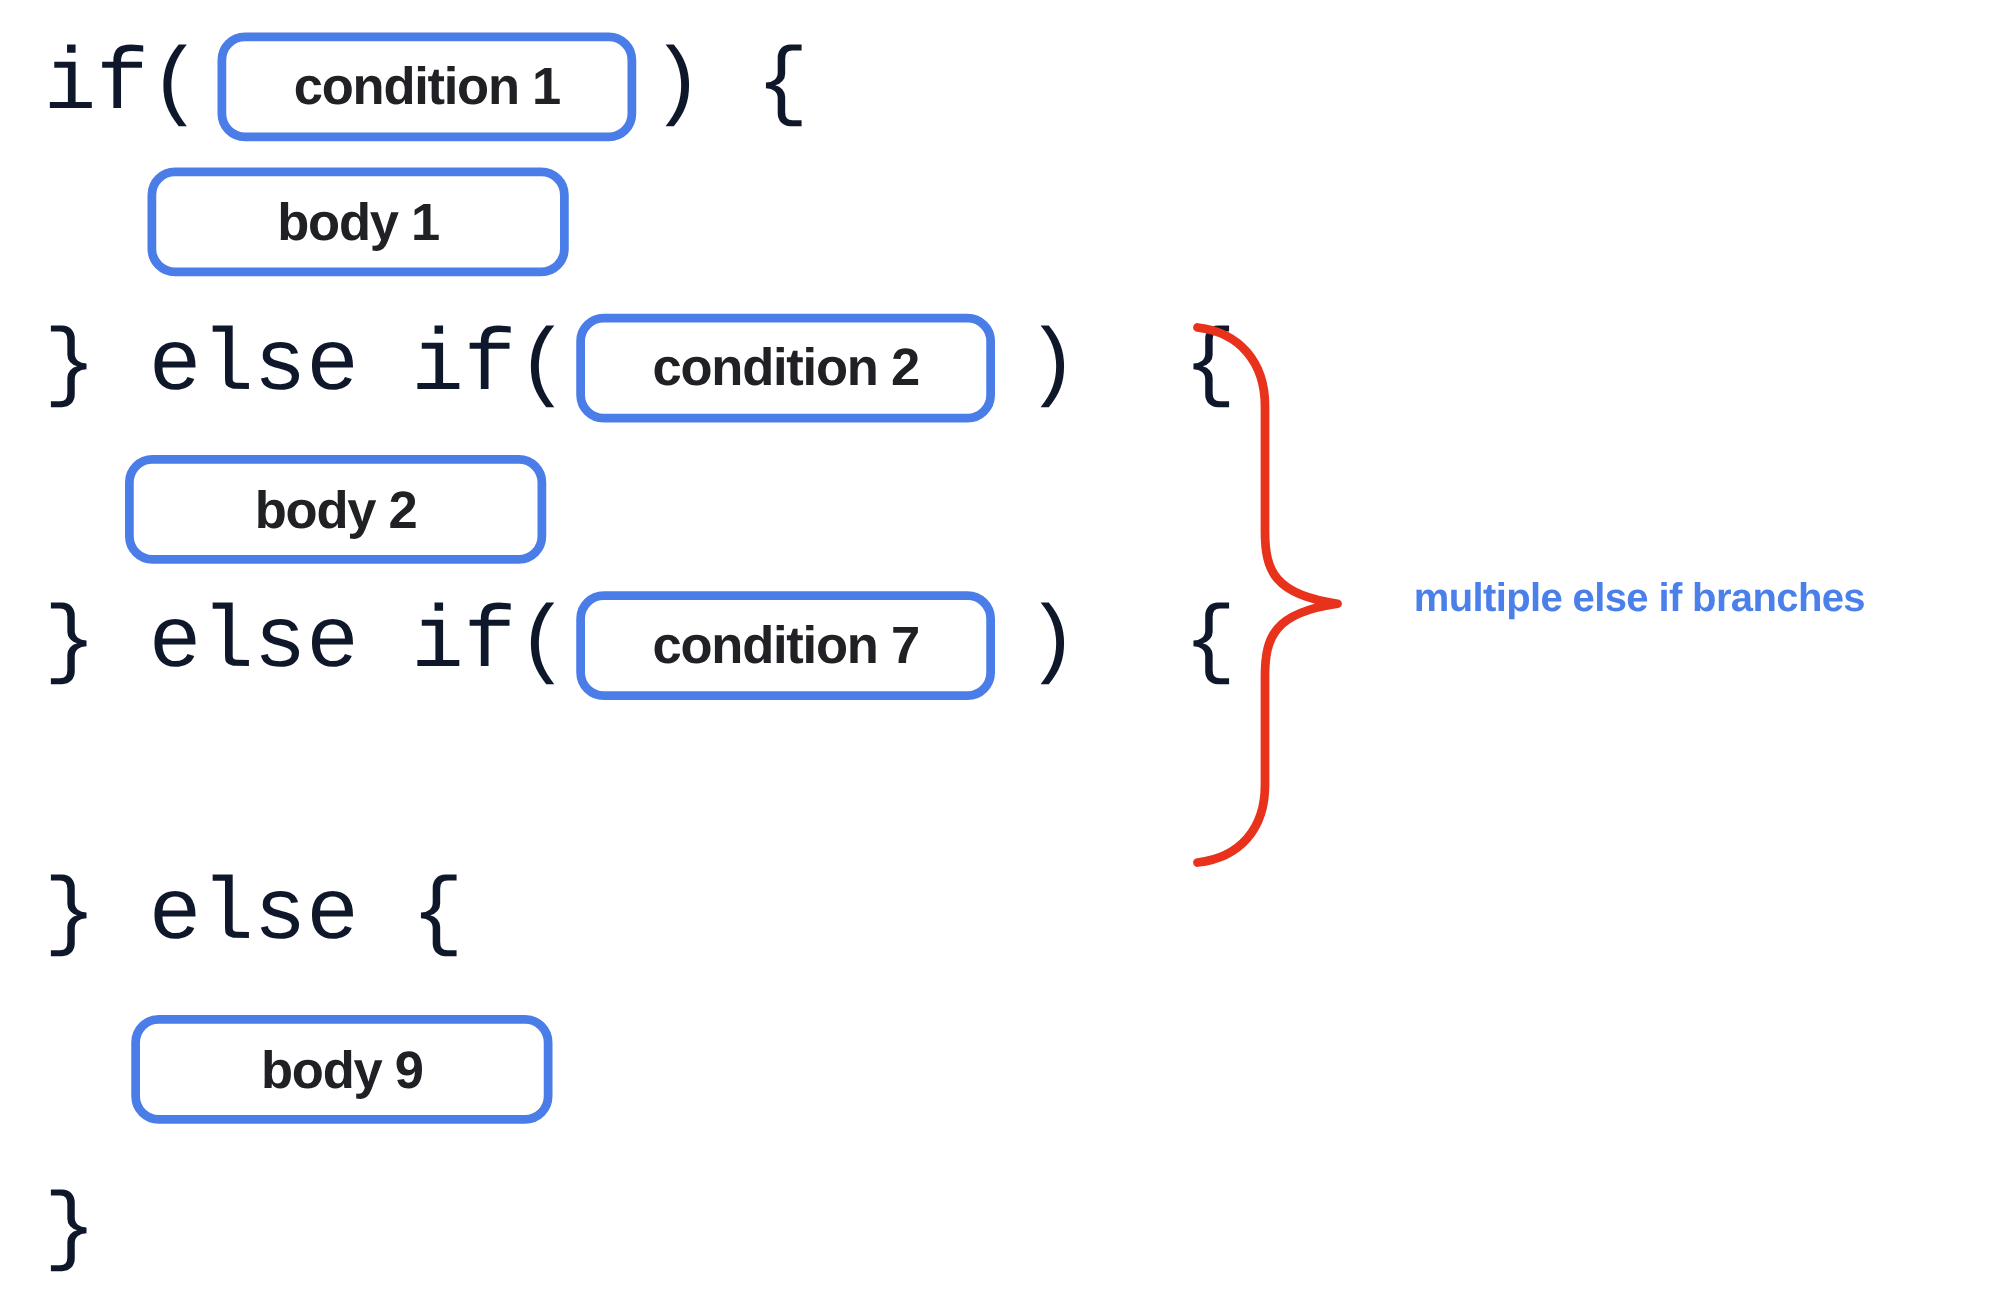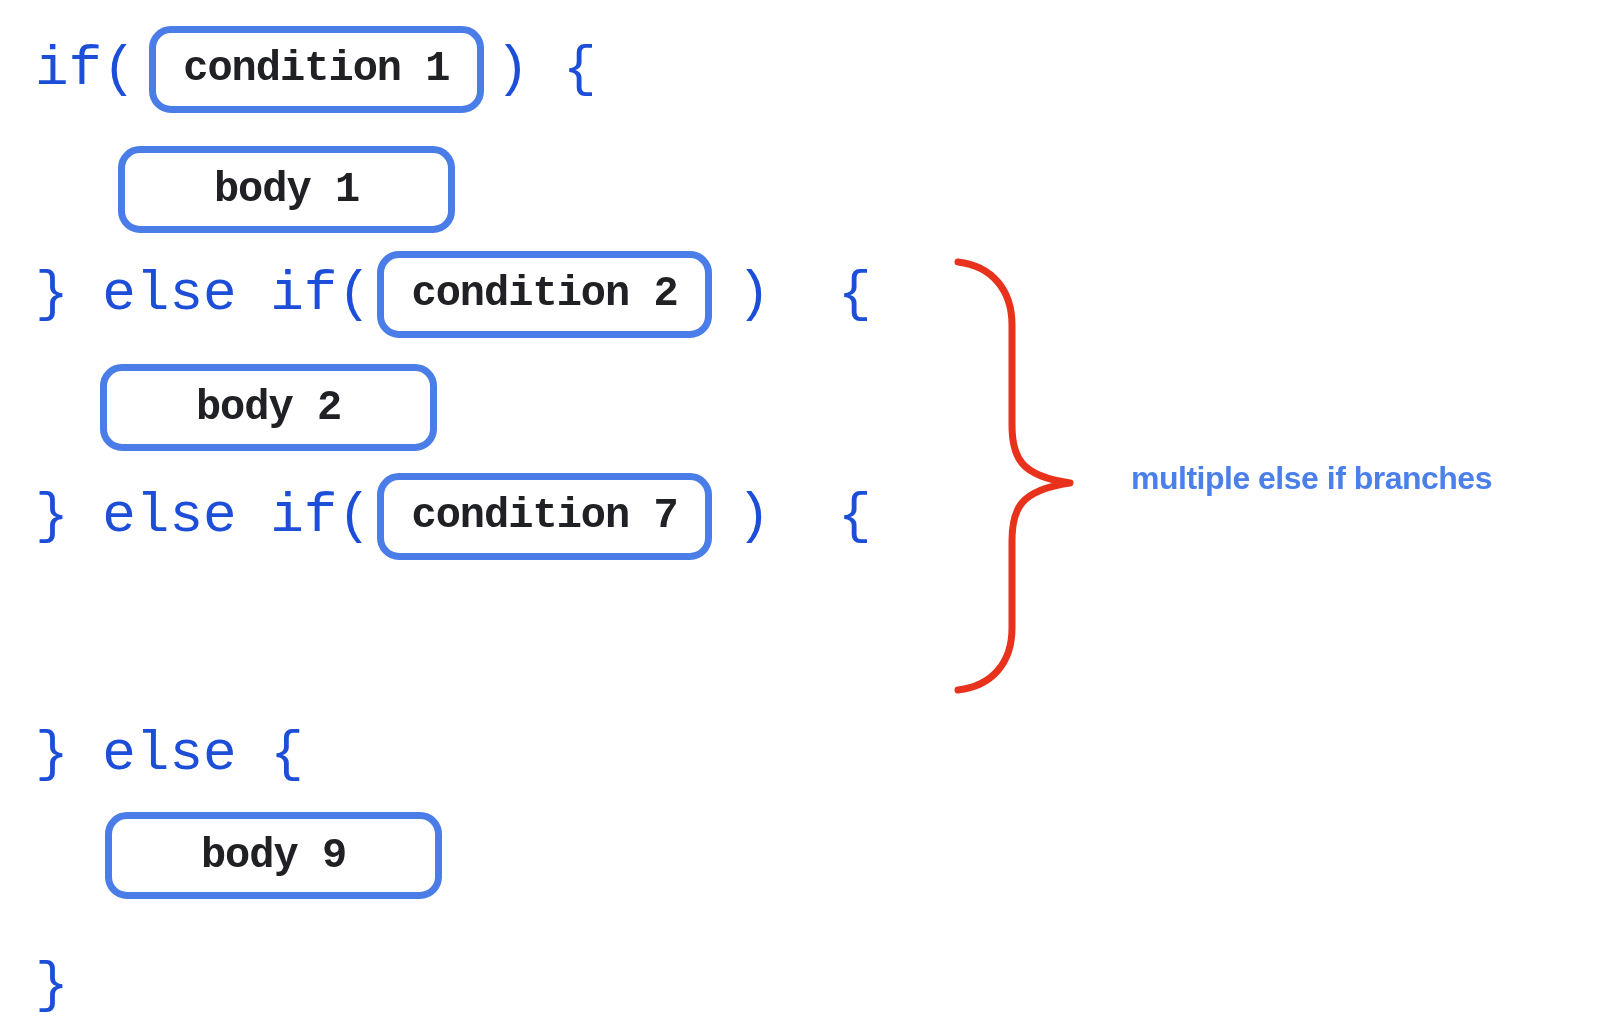--- a/index.html
+++ b/index.html
@@ -16,53 +16,53 @@
     overflow: hidden;
   }
   .code-row {
     position: absolute;
     display: flex;
     align-items: center;
     height: 88px;
   }
   .code {
     font-family: "Liberation Mono", monospace;
-    font-size: 56px;
+    font-size: 70px;
     font-weight: 400;
-    color: #1d4ed8;
+    color: #0f172a;
     white-space: pre;
     line-height: 88px;
   }
   .nbox {
     box-sizing: border-box;
     height: 87px;
     border: 7px solid #4a7de8;
     border-radius: 22px;
     background: #ffffff;
     display: flex;
     align-items: center;
     justify-content: center;
   }
   .nbox-label {
-    font-family: Liberation Mono, monospace;
+    font-family: Liberation Sans, sans-serif;
     font-size: 42px;
     font-weight: 700;
     letter-spacing: -1px;
     color: #202124;
     white-space: pre;
   }
   .nbox.inline { flex: 0 0 auto; width: 335px; }
   .nbox.block  { position: absolute; width: 337px; }
 
   .cond1-gap   { margin-left: 13px; }
   .after-gap-1 { margin-left: 12px; }
   .cond23-gap  { margin-left: 6px; text-align: right; }
   .after-gap-2 { margin-left: 25px; }
 
-  #body1 { left: 118px; top: 146px; }
+  #body1 { left: 118px; top: 134px; }
   #body2 { left: 100px; top: 364px; }
   #body3 { left: 110px; top: 583px; }
   #body4 { left: 105px; top: 812px; }
 
   .brace-svg {
     position: absolute;
     left: 950px;
     top: 250px;
     width: 130px;
     height: 450px;
@@ -112,21 +112,21 @@
 
   <div class="code-row" style="left:35px; top:472px;">
     <span class="code">} else if(</span>
     <div class="nbox inline cond23-gap">
       <span class="nbox-label">condition 7</span>
     </div>
     <span class="code after-gap-2">)  {</span>
   </div>
 
 
-  <div class="code-row" style="left:35px; top:710px;">
+  <div class="code-row" style="left:35px; top:689px;">
     <span class="code">} else {</span>
   </div>
 
   <div id="body4" class="nbox block">
     <span class="nbox-label">body 9</span>
   </div>
 
   <div class="code-row" style="left:35px; top:941px;">
     <span class="code">}</span>
   </div>

